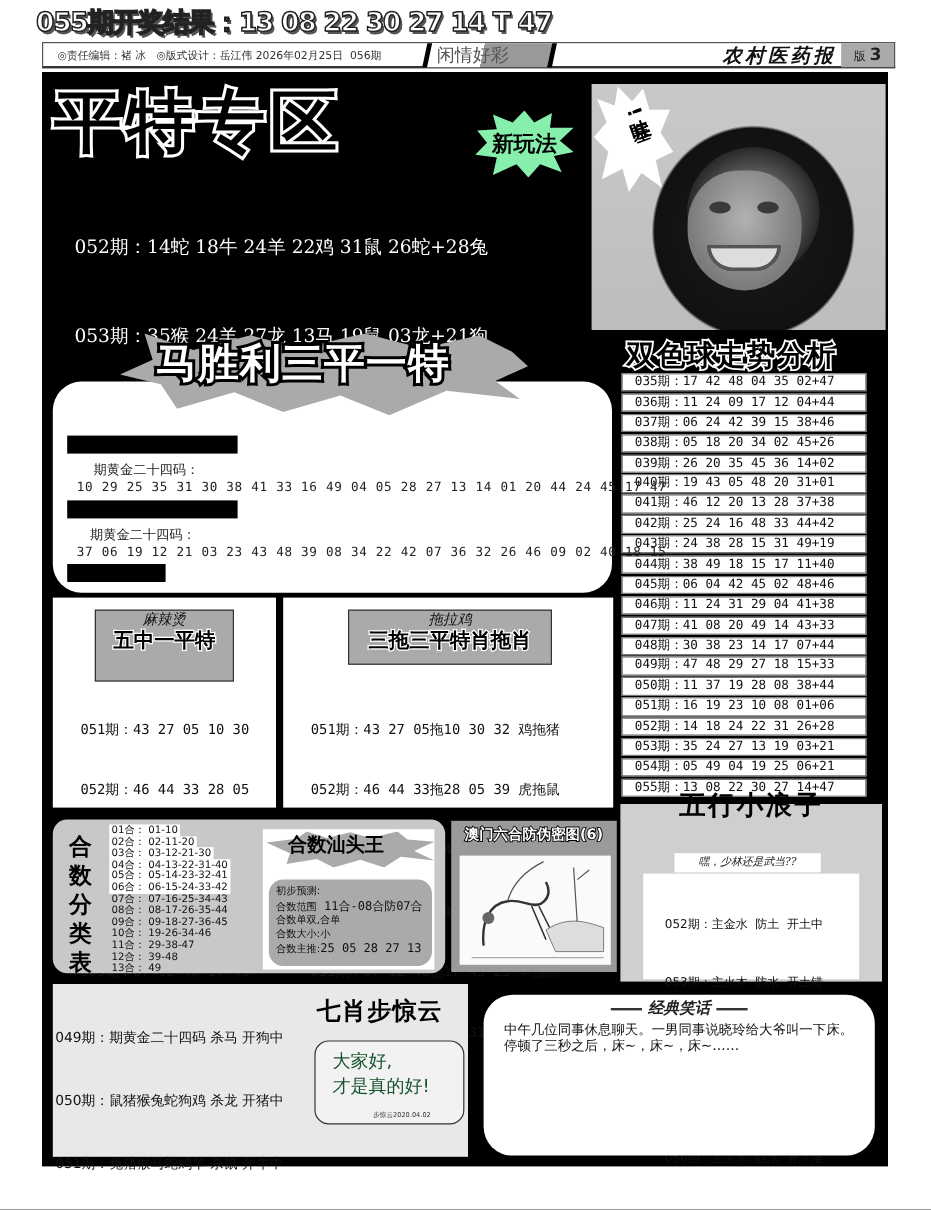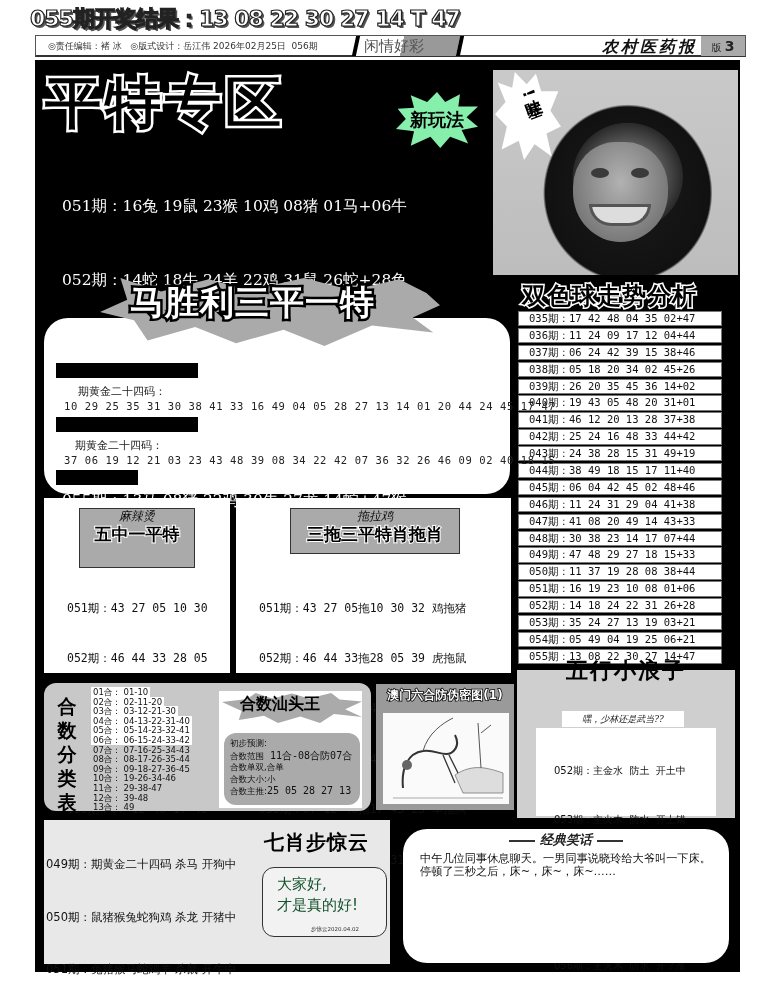--- a/index.html
+++ b/index.html
@@ -112,21 +112,20 @@
     </div>
   <div class="paper">农村医药报</div>
   <div class="ban"><span>版</span> <b>3</b></div>
 </div>
 
 <div id="frame" class="abs"></div>
 
 <div id="ptzq-title" class="abs">平特专区</div>
 <div id="newplay" class="abs">新玩法</div>
 <div id="ptzq-list" class="abs">
-  <div>051期：16兔 19鼠 23猴 10鸡 08猪 01马+06牛</div>
   <div>052期：14蛇 18牛 24羊 22鸡 31鼠 26蛇+28兔</div>
   <div>053期：35猴 24羊 27龙 13马 19鼠 03龙+21狗</div>
   <div>054期：05虎 49马 04兔 19鼠 25马 06牛+21狗</div>
   <div>055期：13马 08猪 22鸡 30牛 27龙 14蛇+47猴</div>
 </div>
 
 <div id="photo" class="abs">
   <div class="face">
     <div class="eye" style="left:18px"></div>
     <div class="eye" style="left:58px"></div>
@@ -224,21 +223,21 @@
 <div id="hsk-title" class="abs">合数汕头王</div>
 <div id="hsk-pred" class="abs">
   <div>初步预测:</div>
   <div><span>合数范围</span><span class="v"> 11合-08合防07合</span></div>
   <div><span>合数单双,</span><span>合单</span></div>
   <div><span>合数大小:</span><span>小</span></div>
   <div><span>合数主推:</span><span class="v">25 05 28 27 13</span></div>
 </div>
 
 <div id="am-panel" class="abs"></div>
-<div id="am-title" class="abs">澳门六合防伪密图(1)</div>
+<div id="am-title" class="abs">澳门六合防伪密图(6)</div>
 <div id="am-img" class="abs">
   <svg width="126" height="91" viewBox="0 0 126 91">
     <path d="M20 75 C 18 55, 25 40, 40 38 C 52 36, 60 44, 68 40 C 74 36, 76 30, 72 22" fill="none" stroke="#333" stroke-width="2"></path>
     <path d="M40 38 C 45 20, 60 10, 70 5" fill="none" stroke="#555" stroke-width="1"></path>
     <path d="M60 42 L 72 70 M66 42 L 82 74" stroke="#333" stroke-width="1.3"></path>
     <circle cx="24" cy="52" r="5" fill="#666"></circle>
     <path d="M72 62 C 90 50, 105 55, 120 60 L 120 80 L 80 80 Z" fill="#ddd" stroke="#777" stroke-width="0.8"></path>
     <path d="M95 10 L 98 55 M98 20 L 108 12" stroke="#555" stroke-width="1"></path>
     <path d="M10 85 L 120 85" stroke="#aaa" stroke-width="1"></path>
   </svg>

